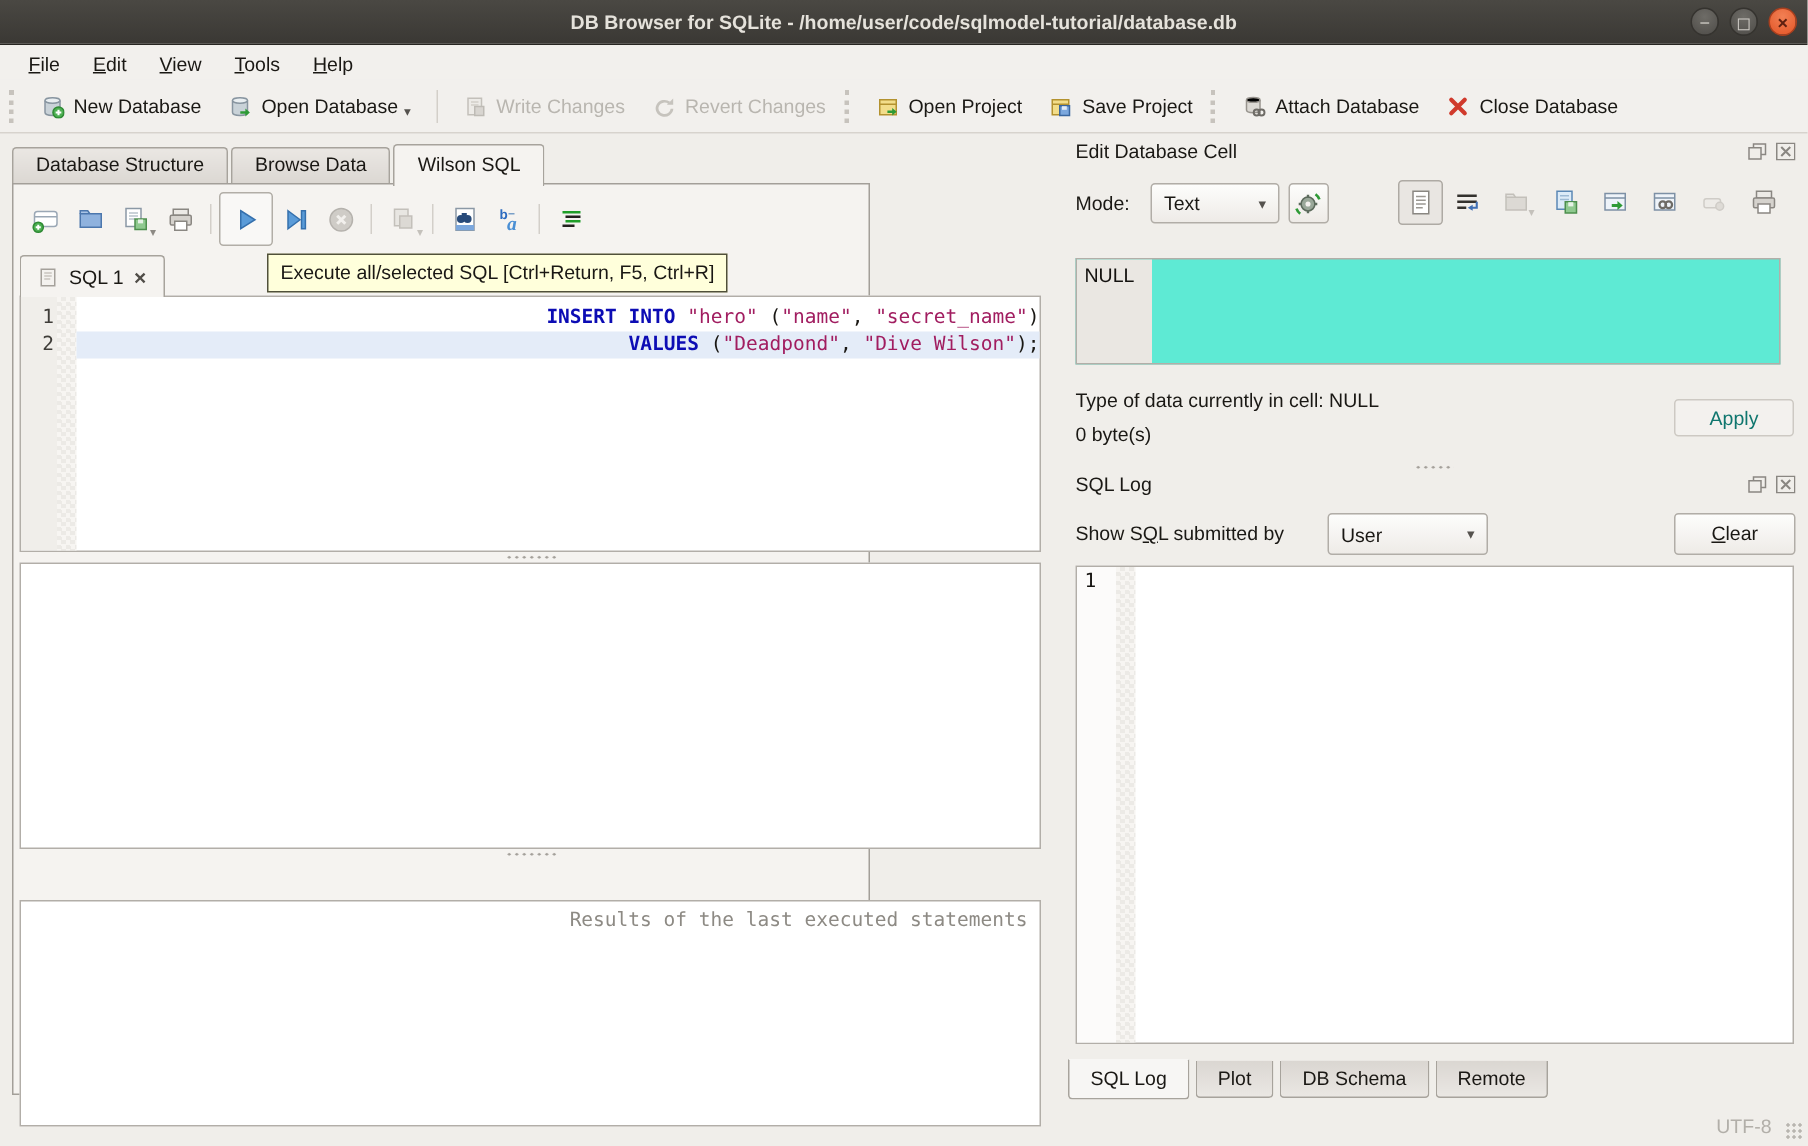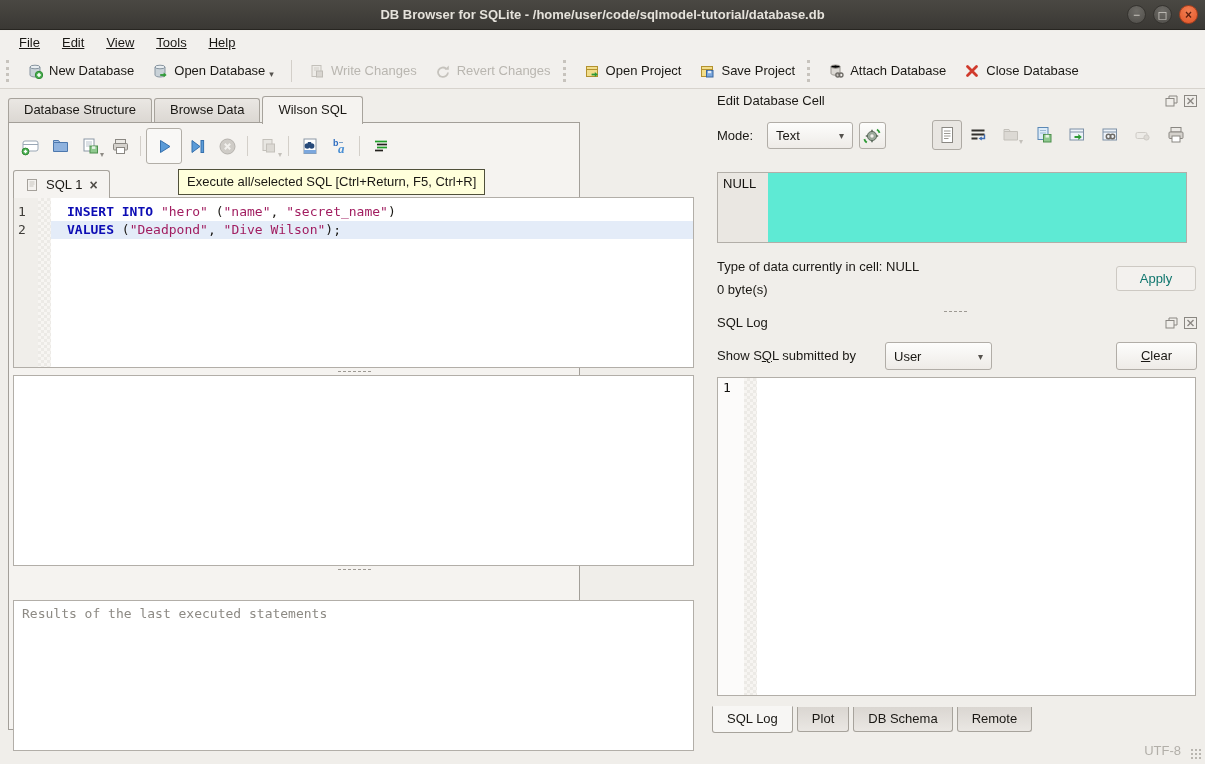--- a/index.html
+++ b/index.html
@@ -17,32 +17,32 @@
   .winbtns { position:absolute; right:7px; top:5px; display:flex; gap:7px; }
   .winbtn { width:19px; height:19px; border-radius:50%; text-align:center;
     line-height:18px; font-size:12px; color:#cfccc6;
     background:radial-gradient(circle at 50% 30%, #6e6c67, #4e4c48);
     border:1px solid #35332f; }
   .winbtn.close { background:radial-gradient(circle at 50% 30%, #f28054, #e25527);
     color:#5f2010; border-color:#a83f1e; font-weight:bold; }
   
   .menubar { position:absolute; left:0; top:31px; width:100%; height:22px;
     background:#f2f0ed; display:flex; align-items:center; padding-left:8px; }
-  .menu-item { padding:2px 11px;text-decoration:underline; }
+  .menu-item { padding:2px 11px; }
   
   .toolbar { position:absolute; left:0; top:53px; width:100%; height:36px;
     background:#f2f0ed; border-bottom:1px solid #d7d3cd;
     display:flex; align-items:center; padding:0 3px; }
   .tb-handle { width:5px; height:22px; border-left:3px dotted #c7c3bd; margin:0 7px 0 3px; }
   .tb-sep { width:1px; height:22px; background:#d3cfc9; margin:0 8px; }
   .tb-btn { display:flex; align-items:center; gap:6px; padding:4px 9px; border-radius:3px; }
   .tb-btn.disabled { color:#b9b6b0; }
   .tb-darr { font-size:9px; color:#55524e; margin-left:-2px; align-self:flex-end; }
   
-  .left-pane { position:absolute; left:8px; top:96px; width:572px; height:634px; }
+  .left-pane { position:absolute; left:8px; top:96px; width:572px; height:634px;text-align:right; }
   .main-tabs { position:absolute; left:0; top:0; height:27px; display:flex; }
   .mtab { height:26px; margin-top:2px; padding:3px 15px 0; margin-right:2px;
     background:linear-gradient(#eae7e3,#dad6d1); border:1px solid #a7a39c;
     border-bottom:none; border-radius:3px 3px 0 0; }
   .mtab.active { height:28px; margin-top:0; padding-top:5px; background:#f5f3f0; z-index:3; position:relative; }
   .tab-frame { position:absolute; left:0; top:26px; right:0; bottom:0;
     background:#f5f3f0; border:1px solid #a39f99; }
   
   .sql-toolbar { position:absolute; left:6px; top:3px; height:40px; display:flex; align-items:center; }
   .sicon { width:30px; height:30px; display:flex; align-items:center; justify-content:center; position:relative; }

